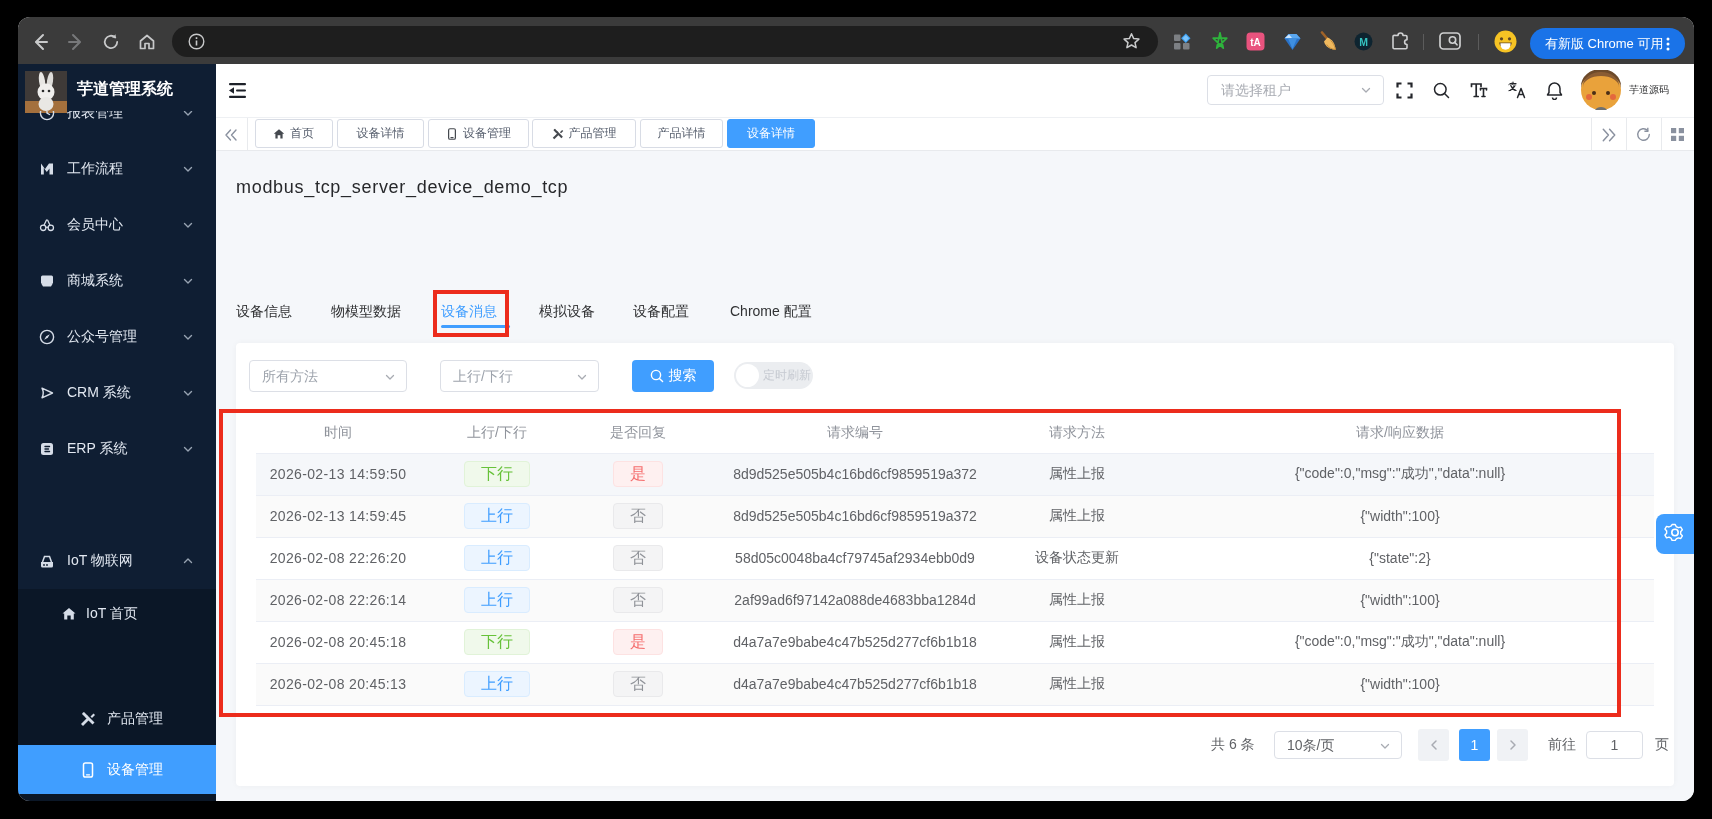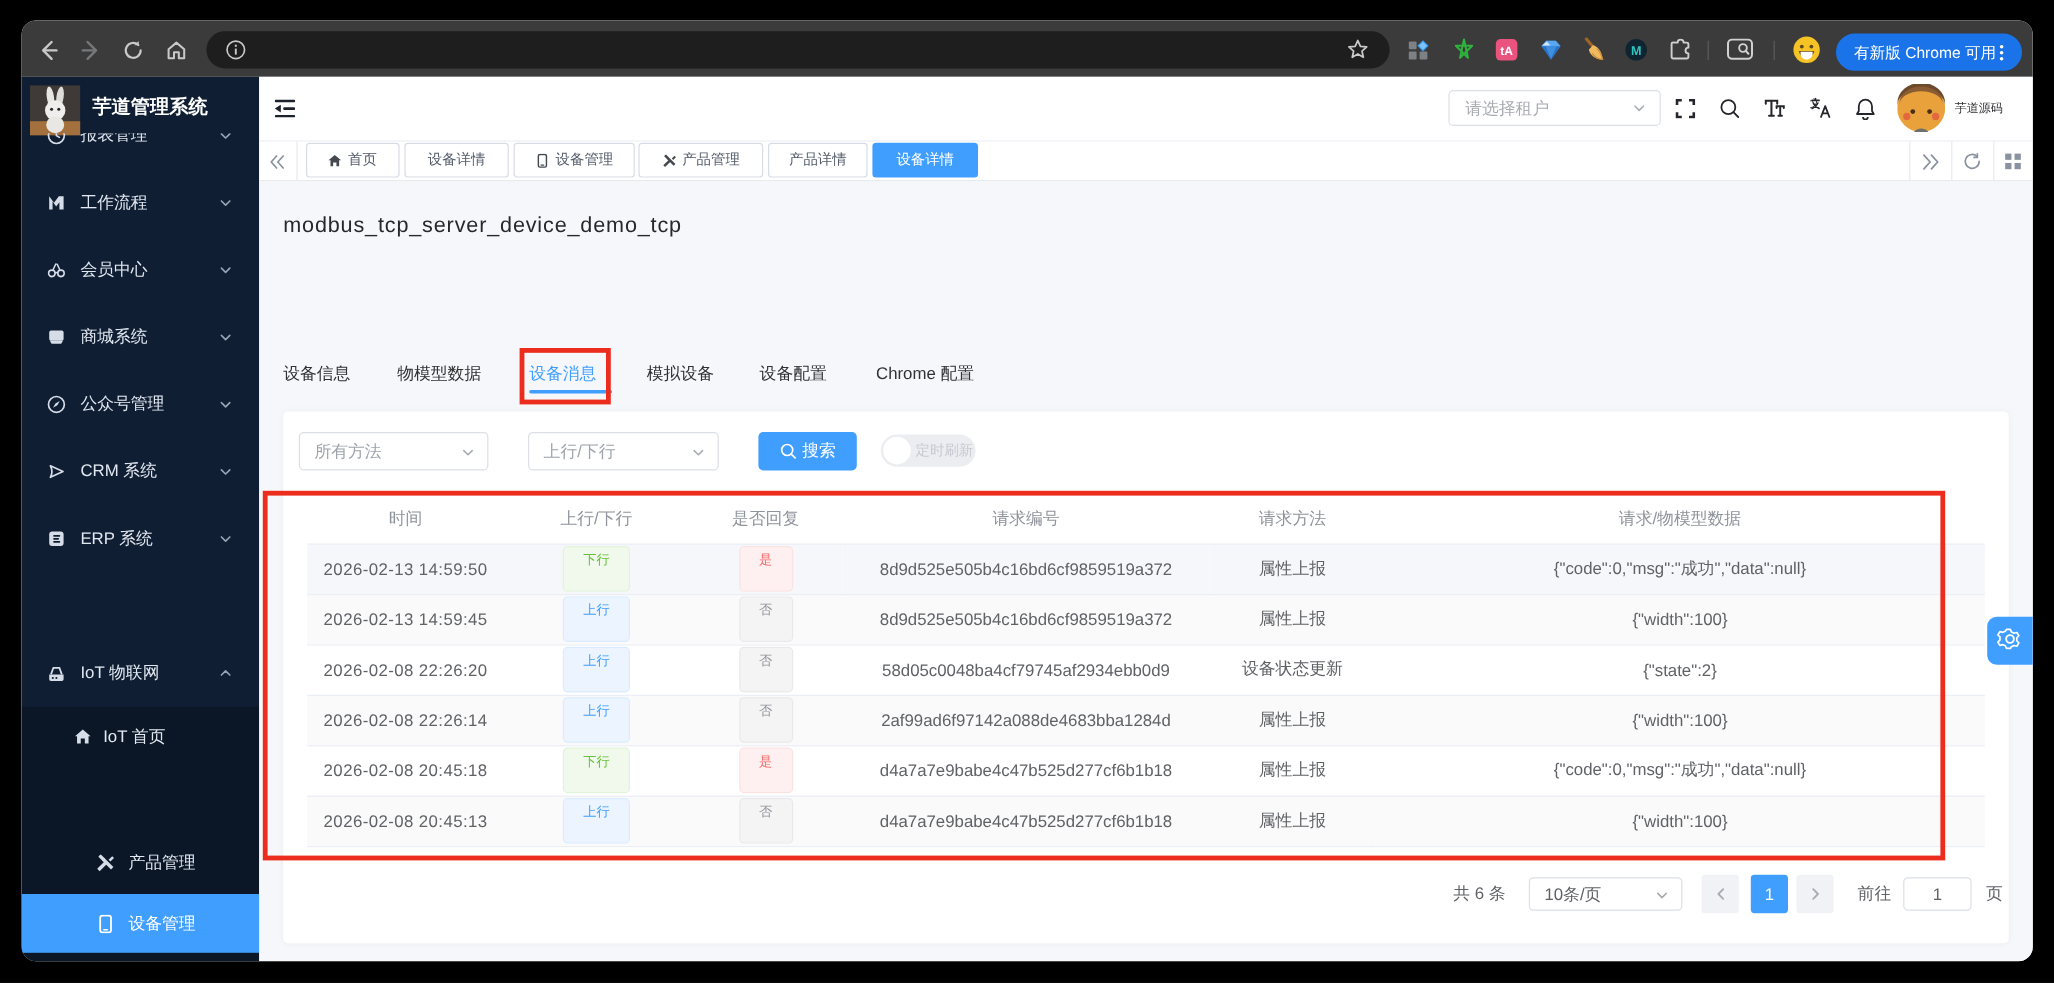--- a/index.html
+++ b/index.html
@@ -54,21 +54,21 @@
 #searchbtn{position:absolute;left:396px;top:17px;width:82px;height:32px;border-radius:4px;background:#409eff;color:#fff;font-size:14px;display:flex;align-items:center;justify-content:center;gap:5px}
 #switch{position:absolute;left:498px;top:19px;width:79px;height:27px;border-radius:14px;background:#ebedf0;color:#c6cad1;font-size:12px;line-height:27px;padding-left:29px}
 #switch .knob{position:absolute;left:2px;top:2px;width:23px;height:23px;border-radius:50%;background:#fff}
 
 #tbl{position:absolute;left:20px;top:70px;width:1398px;font-size:14px;color:#606266;border-collapse:collapse;table-layout:fixed}
 #tbl th{height:40px;font-weight:500;color:#8f939b;font-size:14px;border-bottom:1px solid #ebeef5;text-align:center}
 #tbl td{height:42px;border-bottom:1px solid #ebeef5;text-align:center}
 #tbl td:first-child{letter-spacing:0.35px}
 #tbl tr.hv{background:#f5f7fa}
 #tbl tr.st{background:#fafafa}
-.tag{display:inline-block;height:38px;line-height:23px;padding:0 16px;border:1px solid;border-radius:4px;font-size:11px}
+.tag{display:inline-block;height:26px;line-height:23px;padding:0 16px;border:1px solid;border-radius:4px;font-size:16px}
 .tg-g{background:#f0f9eb;border-color:#e1f3d8;color:#67c23a}
 .tg-b{background:#ecf5ff;border-color:#d9ecff;color:#409eff}
 .tg-r{background:#fef0f0;border-color:#fde2e2;color:#f56c6c}
 .tg-i{background:#f4f4f5;border-color:#e9e9eb;color:#909399}
 
 #pager{position:absolute;left:0;top:386px;width:1438px;height:32px}
 .pgt{position:absolute;top:7px;font-size:14px;color:#606266}
 .pbtn{position:absolute;top:0;width:31px;height:32px;background:#f0f2f5;border-radius:3px;display:flex;align-items:center;justify-content:center}
 #pg1{position:absolute;left:1223px;top:0;width:31px;height:32px;background:#409eff;border-radius:3px;color:#fff;font-size:14px;text-align:center;line-height:32px}
 #pgsel{position:absolute;left:1038px;top:2px;width:128px;height:28px;border:1px solid #dcdfe6;border-radius:4px;background:#fff;color:#606266;font-size:14px;line-height:26px;padding-left:12px}
@@ -397,21 +397,21 @@
             <col style="width:138px">
             <col style="width:508px">
           </colgroup>
         <tbody>
             <tr>
               <th>时间</th>
               <th>上行/下行</th>
               <th>是否回复</th>
               <th>请求编号</th>
               <th>请求方法</th>
-              <th>请求/物模型数据</th>
+              <th>请求/响应数据</th>
             </tr>
         <tr class="hv">
               <td>2026-02-13 14:59:50</td>
               <td><span class="tag tg-g">下行</span></td>
               <td><span class="tag tg-r">是</span></td>
               <td>8d9d525e505b4c16bd6cf9859519a372</td>
               <td>属性上报</td>
               <td>{"code":0,"msg":"成功","data":null}</td>
             </tr>
         <tr class="st">

